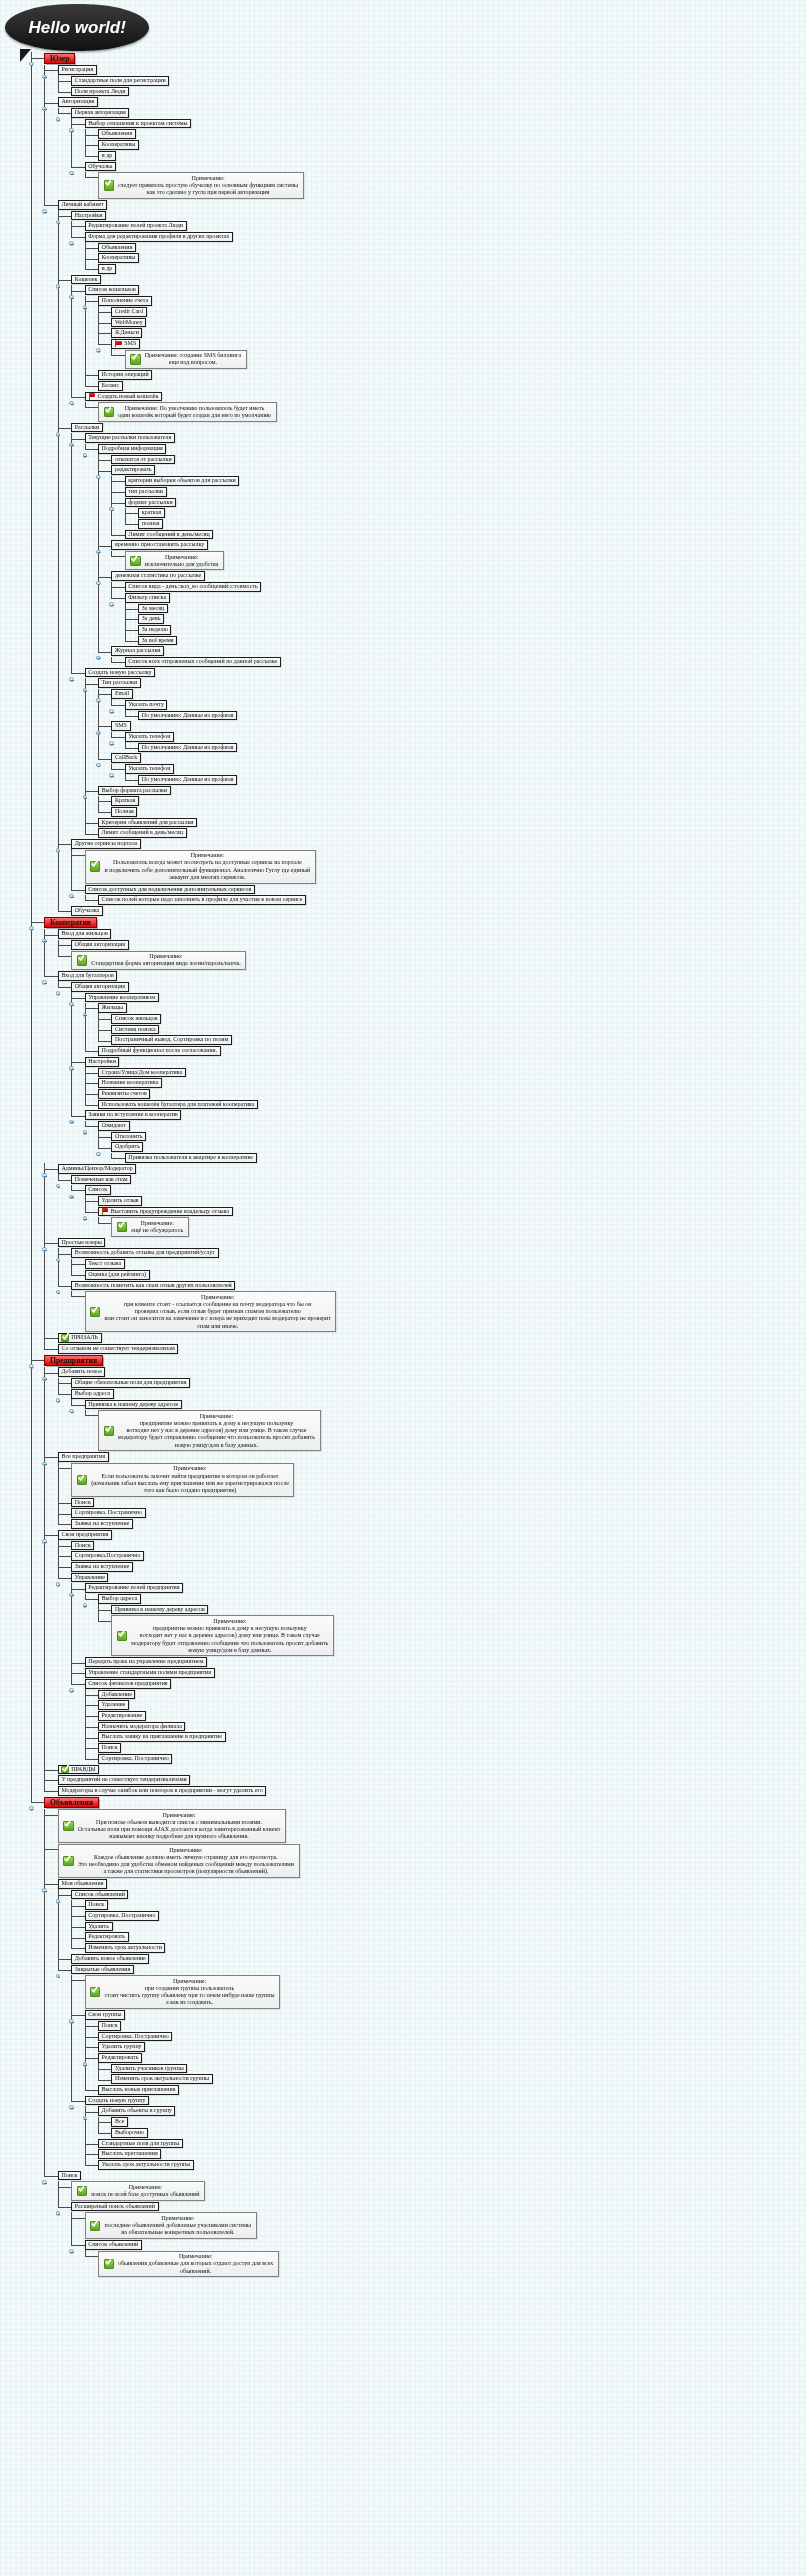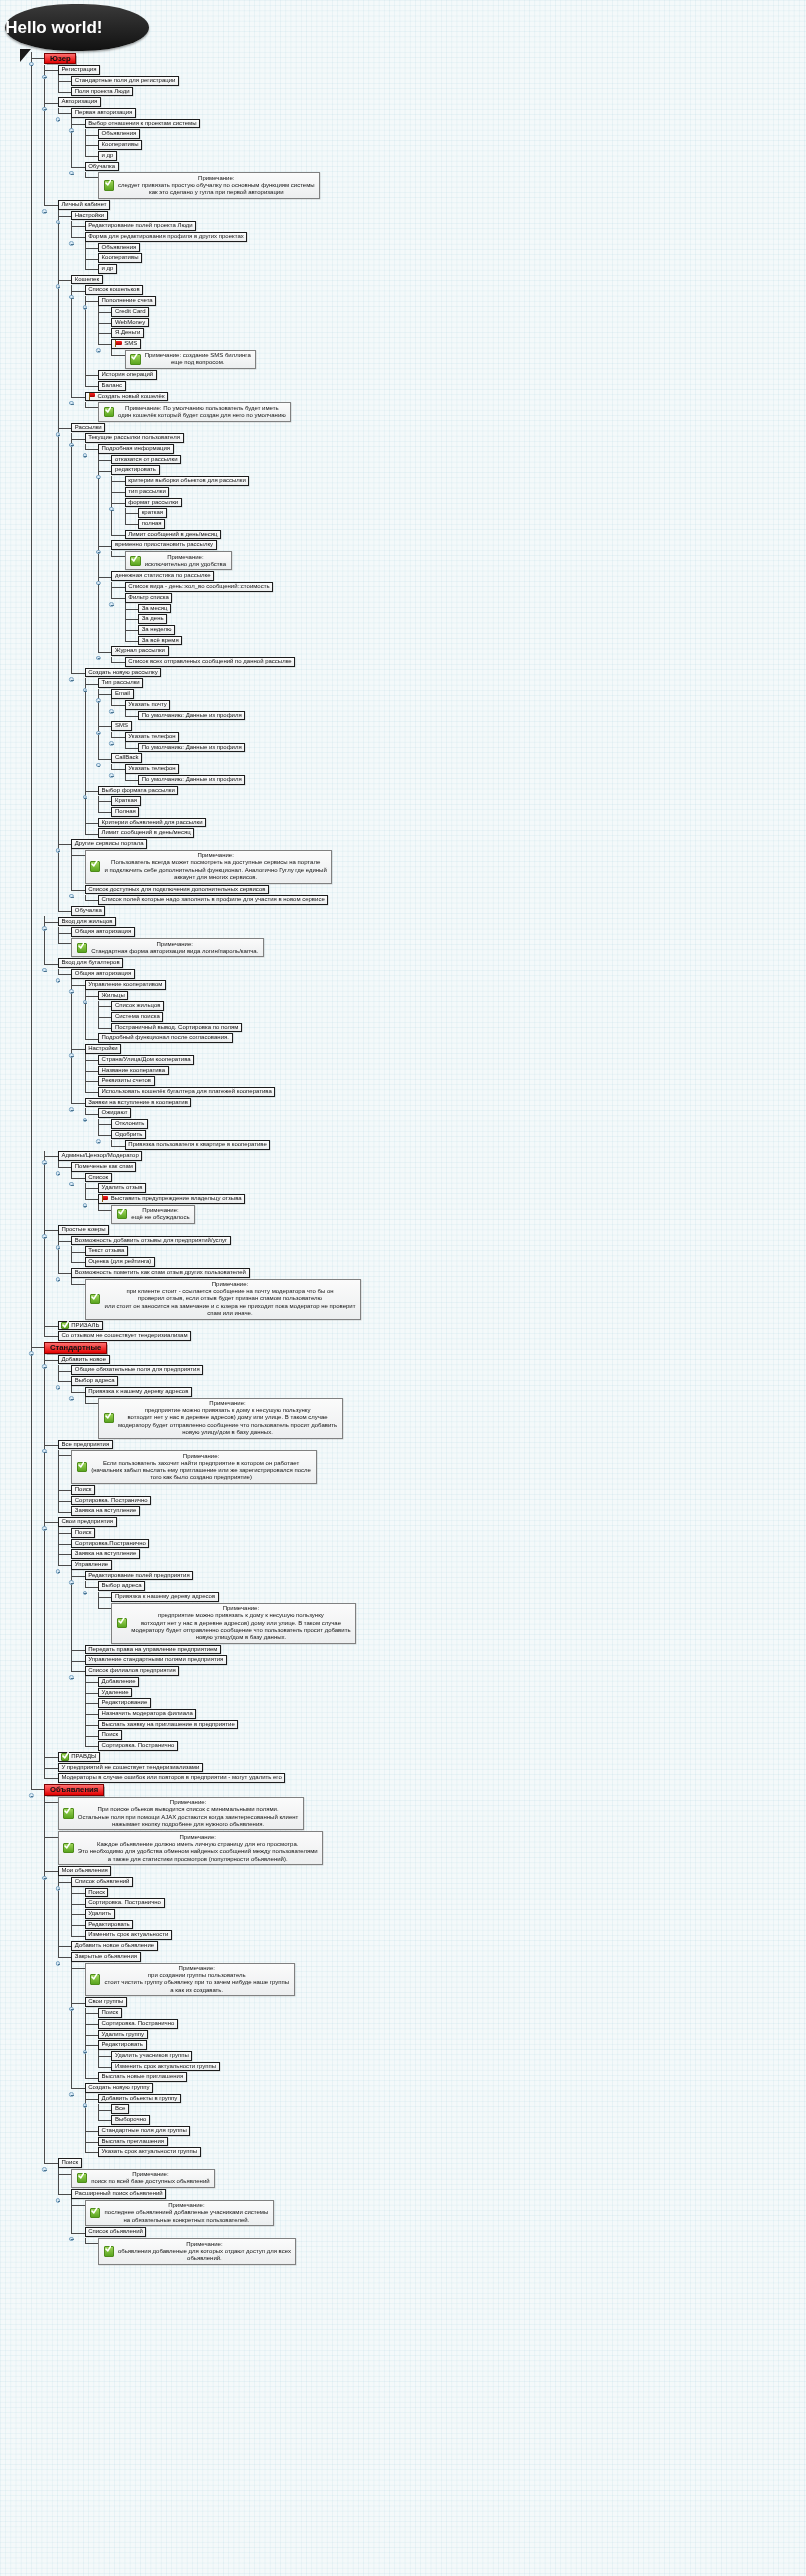--- a/index.html
+++ b/index.html
@@ -15,35 +15,36 @@
       linear-gradient(to bottom, rgba(150,200,215,0.14) 0.5px, transparent 0.5px);
     background-size: 26px 26px, 26px 26px, 5.2px 5.2px, 5.2px 5.2px;
     color:#111;
   }
 
   #canvas { position:relative; width:806px; min-height:3834px; }
 
   
   .root-bubble{
     position:absolute; left:5.2px; top:4.1px; width:144px; height:47px;
-    display:flex; align-items:center; justify-content:flex-start;
+    display:flex; align-items:center; justify-content:center;
     border-radius:50% / 54%;
     background:linear-gradient(#3a3a3a,#111);
     color:#fff; font-size:17px; font-weight:bold;
     box-shadow:0 1.5px 2.1px rgba(0,0,0,.35);
     z-index:5;
+    font-style:italic;
   }
   .root-bubble .tail{
     position:absolute; left:14.4px; bottom:-11.3px; width:0;height:0;
     border-left:11.3px solid #1a1a1a; border-bottom:13.4px solid transparent;
   }
   .root-bubble span{ position:relative; z-index:2; }
 
   
-  .tree{ position:absolute; left:31px; top:52px; width:773px; }
+  .tree{ position:absolute; left:31px; top:52px; width:773px;font-family:Liberation Serif, serif; }
 
   ul.branch{ list-style:none; margin:0; padding:0 0 0 0; position:relative; }
   ul.branch > li{
     position:relative; margin:0; padding:0 0 0 13.4px;
   }
   
   ul.branch > li::before{
     content:""; position:absolute; left:0; top:0; bottom:0; width:0.5px;
     background:#4b4b4b;
   }
@@ -774,20 +775,26 @@
                     <div class="node">
                       <span class="">Обучалка</span>
                     </div>
                   </div>
                 </li>
               </ul>
             </li>
           </ul>
         </li>
         <li class="has-kids">
+          <div class="node-row">
+            <div class="node lvl1">
+              <span class="">Кооператив</span>
+            </div>
+            <span class="handle"></span>
+          </div>
           <ul class="branch">
             <li class="has-kids">
               <div class="node-row">
                 <div class="node">
                   <span class="">Вход для жильцов</span>
                 </div>
                 <span class="handle"></span>
               </div>
               <ul class="branch">
                 <li>
@@ -1105,21 +1112,21 @@
                 <div class="node">
                   <span class="">Со отзывом не сошествует тендеризиализам</span>
                 </div>
               </div>
             </li>
           </ul>
         </li>
         <li class="has-kids">
           <div class="node-row">
             <div class="node lvl1">
-              <span class="">Стандартные</span>
+              <span class="">Предприятия</span>
             </div>
             <span class="handle"></span>
           </div>
           <ul class="branch">
             <li class="has-kids">
               <div class="node-row">
                 <div class="node">
                   <span class="">Добавить новое</span>
                 </div>
                 <span class="handle"></span>

